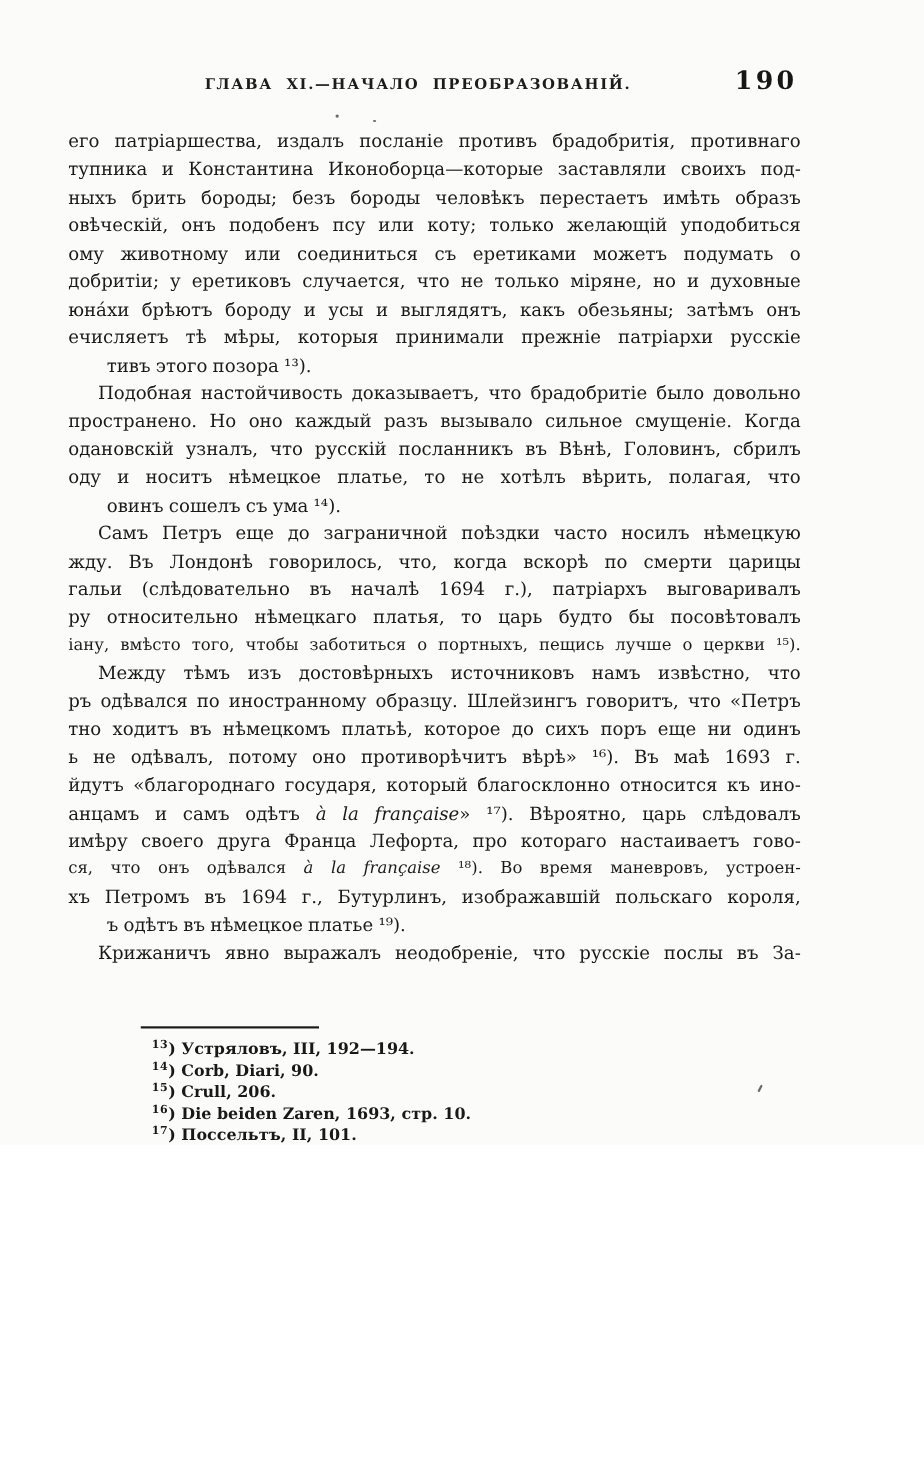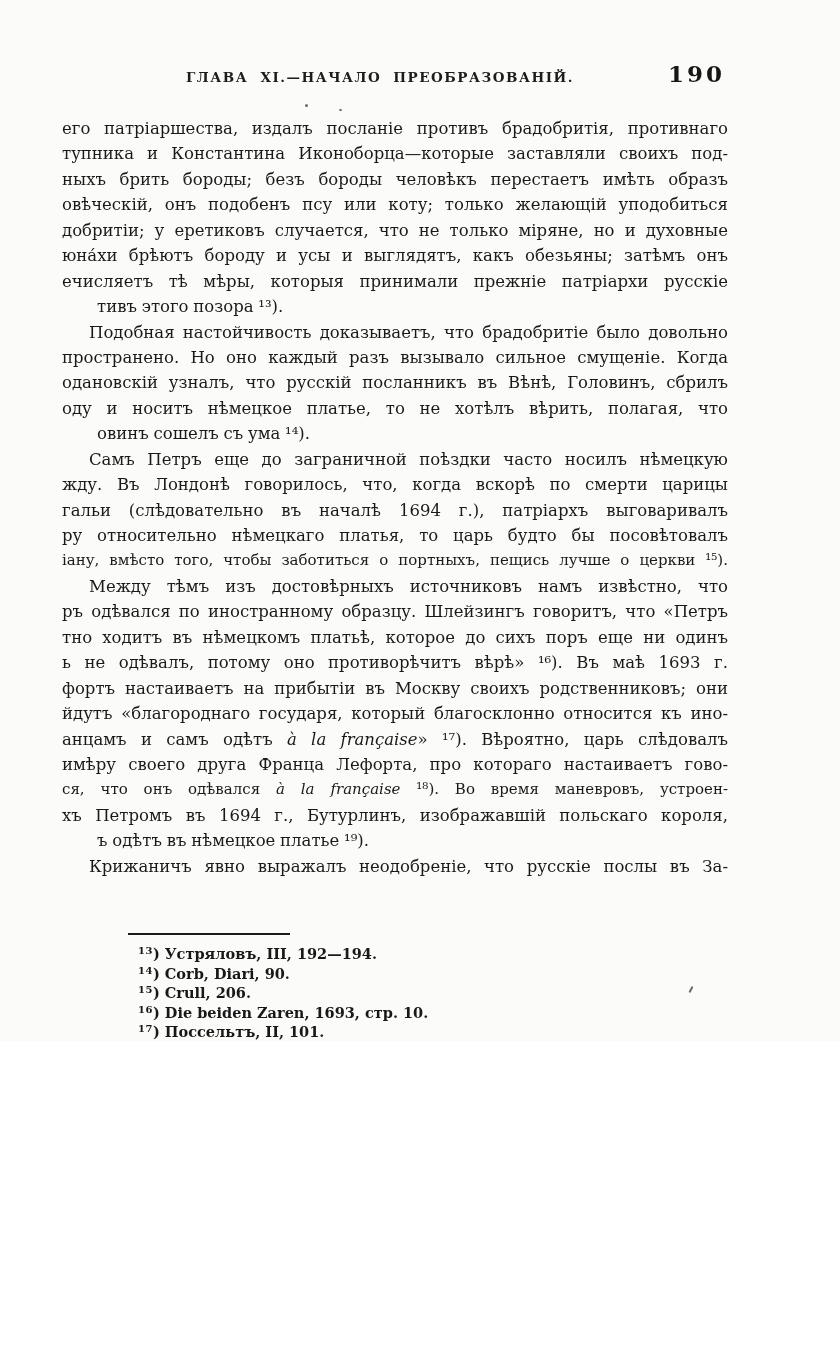--- a/index.html
+++ b/index.html
@@ -50,39 +50,39 @@
 <body>
 
 <div class="page">
   <div class="chapter-header">ГЛАВА XI.—НАЧАЛО ПРЕОБРАЗОВАНІЙ.</div>
   <div class="page-number">190</div>
   <div class="body-text">
       <div class="line just">его патріаршества, издалъ посланіе противъ брадобритія, противнаго</div>
       <div class="line just">тупника и Константина Иконоборца—которые заставляли своихъ под-</div>
       <div class="line just">ныхъ брить бороды; безъ бороды человѣкъ перестаетъ имѣть образъ</div>
       <div class="line just">овѣческій, онъ подобенъ псу или коту; только желающій уподобиться</div>
+      <div class="line just">ому животному или соединиться съ еретиками можетъ подумать о</div>
       <div class="line just">добритіи; у еретиковъ случается, что не только міряне, но и духовные</div>
       <div class="line just">юна́хи брѣютъ бороду и усы и выглядятъ, какъ обезьяны; затѣмъ онъ</div>
       <div class="line just">ечисляетъ тѣ мѣры, которыя принимали прежніе патріархи русскіе</div>
       <div class="line no-just">тивъ этого позора ¹³).</div>
       <div class="line just indent">Подобная настойчивость доказываетъ, что брадобритіе было довольно</div>
       <div class="line just">пространено. Но оно каждый разъ вызывало сильное смущеніе. Когда</div>
       <div class="line just">одановскій узналъ, что русскій посланникъ въ Вѣнѣ, Головинъ, сбрилъ</div>
       <div class="line just">оду и носитъ нѣмецкое платье, то не хотѣлъ вѣрить, полагая, что</div>
       <div class="line no-just">овинъ сошелъ съ ума ¹⁴).</div>
       <div class="line just indent">Самъ Петръ еще до заграничной поѣздки часто носилъ нѣмецкую</div>
       <div class="line just">жду. Въ Лондонѣ говорилось, что, когда вскорѣ по смерти царицы</div>
       <div class="line just">гальи (слѣдовательно въ началѣ 1694 г.), патріархъ выговаривалъ</div>
       <div class="line just">ру относительно нѣмецкаго платья, то царь будто бы посовѣтовалъ</div>
       <div class="line just tight">іану, вмѣсто того, чтобы заботиться о портныхъ, пещись лучше о церкви ¹⁵).</div>
       <div class="line just indent">Между тѣмъ изъ достовѣрныхъ источниковъ намъ извѣстно, что</div>
       <div class="line just">ръ одѣвался по иностранному образцу. Шлейзингъ говоритъ, что «Петръ</div>
       <div class="line just">тно ходитъ въ нѣмецкомъ платьѣ, которое до сихъ поръ еще ни одинъ</div>
       <div class="line just">ь не одѣвалъ, потому оно противорѣчитъ вѣрѣ» ¹⁶). Въ маѣ 1693 г.</div>
-      <div class="line just">фортъ настаиваетъ на прибытіи въ Москву своихъ родственниковъ; они</div>
       <div class="line just">йдутъ «благороднаго государя, который благосклонно относится къ ино-</div>
       <div class="line just"><span>анцамъ и самъ одѣтъ </span><i>à la française</i><span>» ¹⁷). Вѣроятно, царь слѣдовалъ</span></div>
       <div class="line just">имѣру своего друга Франца Лефорта, про котораго настаиваетъ гово-</div>
       <div class="line just tight"><span>ся, что онъ одѣвался </span><i>à la française</i><span> ¹⁸). Во время маневровъ, устроен-</span></div>
       <div class="line just">хъ Петромъ въ 1694 г., Бутурлинъ, изображавшій польскаго короля,</div>
       <div class="line no-just">ъ одѣтъ въ нѣмецкое платье ¹⁹).</div>
       <div class="line just indent">Крижаничъ явно выражалъ неодобреніе, что русскіе послы въ За-</div>
     </div>
   <div class="footnote-rule"></div>
   <div class="footnotes">

